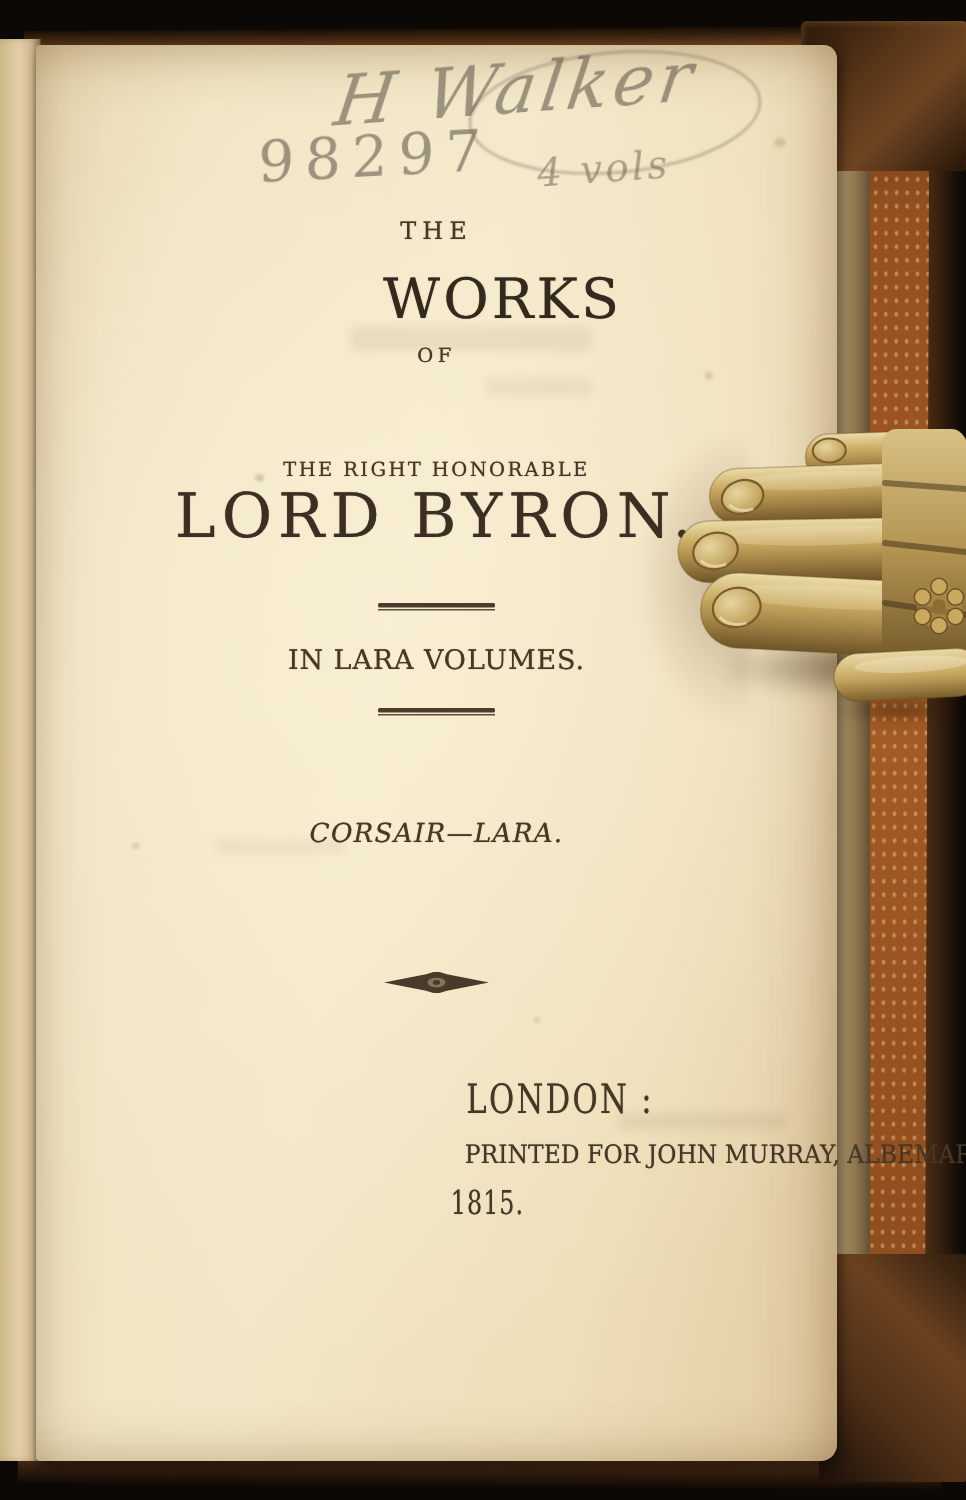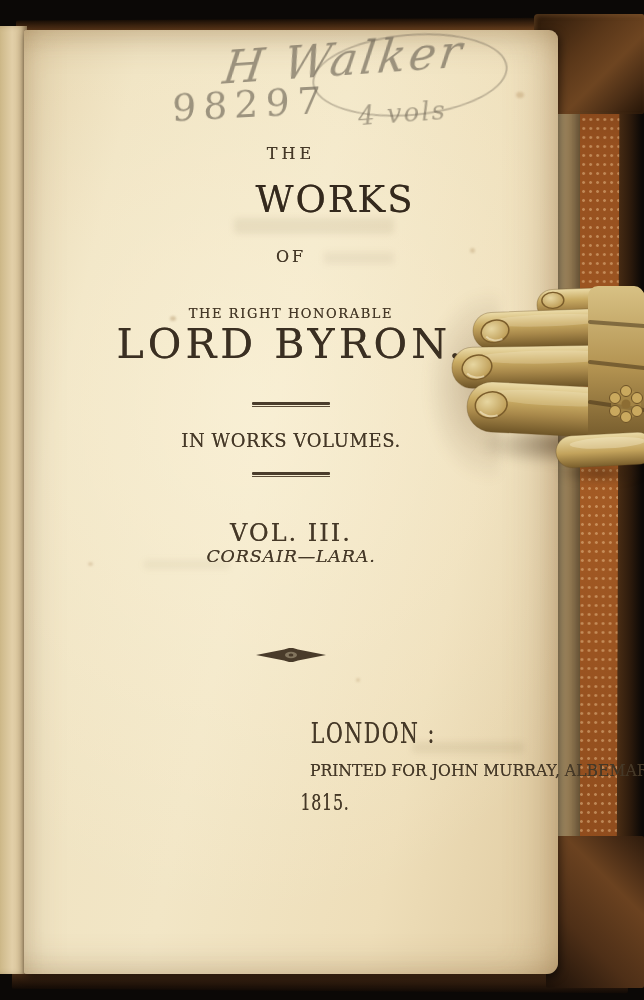--- a/index.html
+++ b/index.html
@@ -62,21 +62,21 @@
     transform:rotate(-3deg) skewX(-4deg);}
   .volume-note{left:334px;top:68px;font-size:26px;font-style:italic;letter-spacing:2px;
     transform:rotate(-4deg);color:rgba(110,100,84,.55);}
 
   
   .ink{left:0;width:100%;text-align:center;color:#453827;white-space:nowrap;
     text-shadow:0 0 .6px rgba(69,57,41,.75);}
   .ink span{display:inline-block;}
   .t-the{top:114px;font-size:16px;letter-spacing:4px;}
   .t-works{top:148px;font-size:37px;font-weight:normal;letter-spacing:2px;color:#34291d;margin-left:44px;}
-  .t-of{top:217px;font-size:16px;letter-spacing:3px;}
+  .t-of{top:200px;font-size:13px;letter-spacing:3px;}
   .t-honorific{top:276px;font-size:13px;letter-spacing:1.6px;text-align:center;}
   .t-author{top:290px;font-size:41px;letter-spacing:4px;color:#3a2f22;}
   .t-edition{top:400px;font-size:18px;letter-spacing:.6px;}
   .t-volume{top:489px;font-size:24px;letter-spacing:2px;}
   .t-contents{top:516px;font-size:17.5px;font-style:italic;letter-spacing:.8px;}
   .t-city{top:688px;font-size:27px;letter-spacing:2px;}
   .t-city span{transform:scaleX(.76);}
   .t-publisher{top:730px;font-size:17px;letter-spacing:0;}
   .t-publisher span{transform:scaleX(.92);}
   .t-year{top:760px;font-size:22px;letter-spacing:1px;}
@@ -150,28 +150,27 @@
     <div class="ink t-works">WORKS</div>
     <div class="ink t-of">OF</div>
     <div class="ink t-honorific">THE RIGHT HONORABLE</div>
     <div class="ink t-author">LORD BYRON.</div>
 
     <div class="rule rule-1">
       <span class="thick"></span>
         <span class="thin"></span>
     </div>
 
-    <div class="ink t-edition">IN WORKS VOLUMES.</div>
+    <div class="ink t-edition">IN LARA VOLUMES.</div>
 
     <div class="rule rule-2">
       <span class="thick"></span>
         <span class="thin"></span>
     </div>
 
-    <div class="ink t-volume">VOL. III.</div>
     <div class="ink t-contents">CORSAIR—LARA.</div>
 
     <svg class="ornament" width="70" height="14" viewBox="0 0 70 14">
       <polygon points="0,7 28,1.5 33,0 37,0 42,1.5 70,7 42,12.5 37,14 33,14 28,12.5" fill="#493b2a"></polygon>
       <ellipse cx="35" cy="7" rx="6" ry="3.2" fill="#efe2c0" opacity=".35"></ellipse>
       <ellipse cx="35" cy="7" rx="2.4" ry="1.6" fill="#493b2a"></ellipse>
     </svg>
 
     <div class="ink t-city">
       <span>LONDON :</span>

